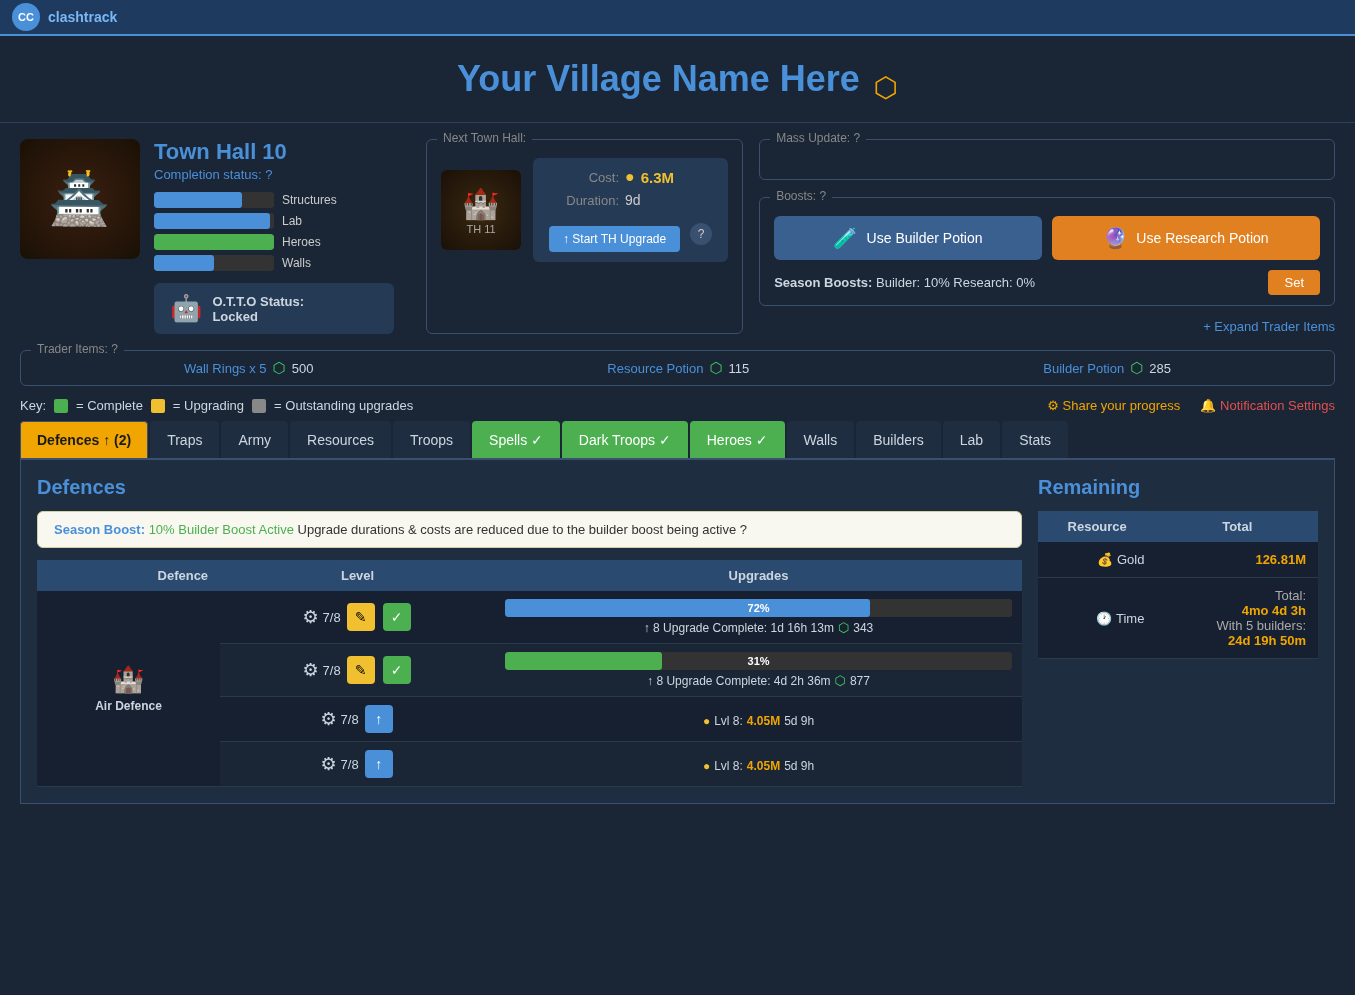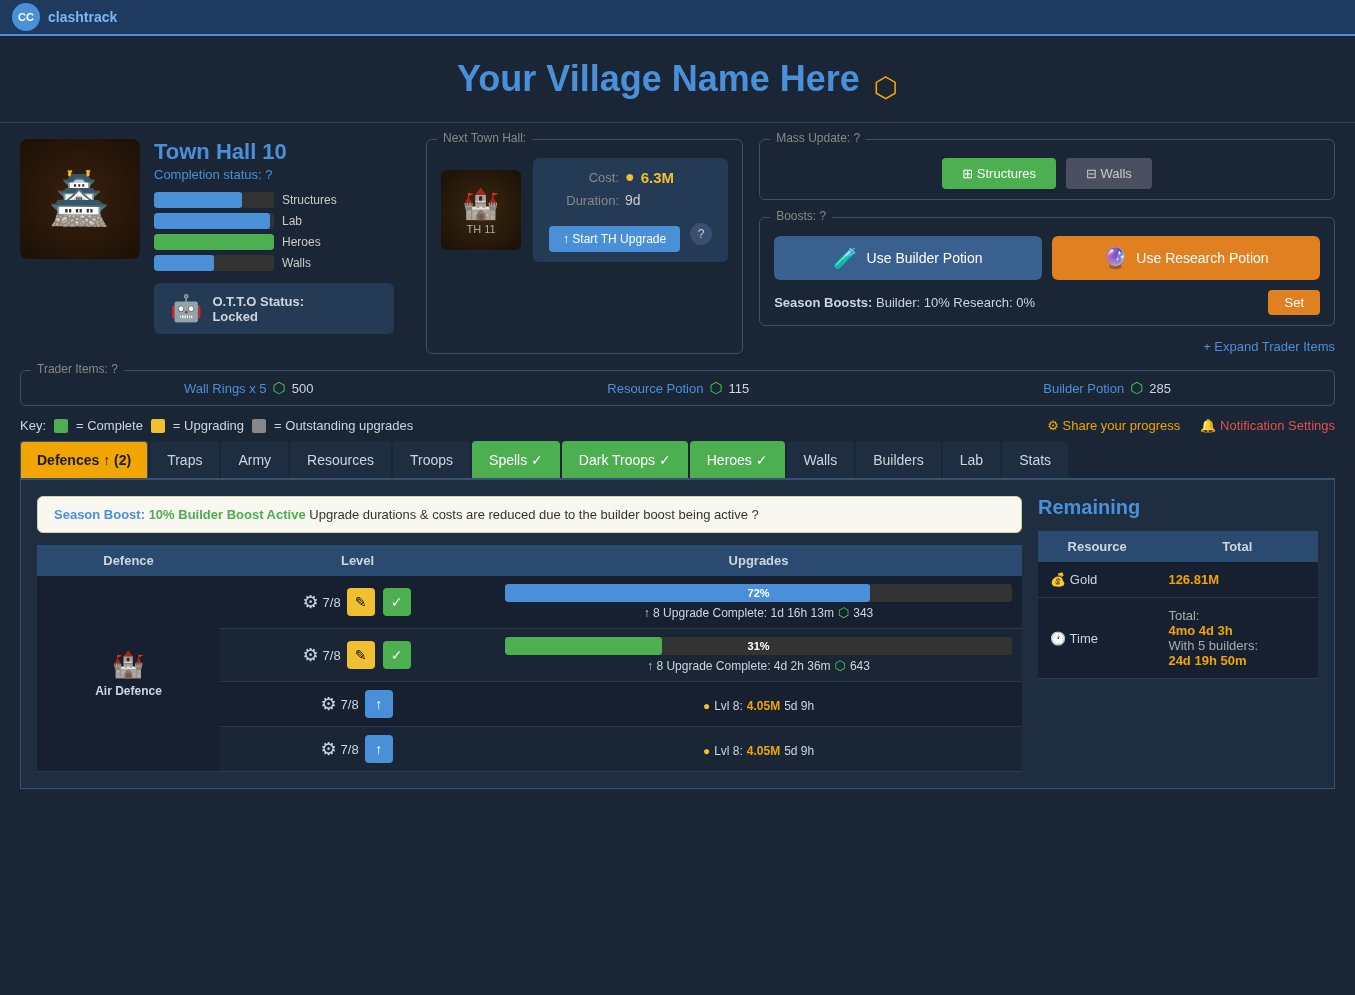--- a/index.html
+++ b/index.html
@@ -390,35 +390,35 @@
     .season-info-box {
       background: #f8f8f0;
       border: 1px solid #d0d0a0;
       border-radius: 6px;
       padding: 10px 16px;
       color: #333;
       margin-bottom: 12px;
       font-size: 13px;
     }
     .season-info-title { color: #4a90d9; font-weight: bold; }
-    .season-info-active { color: #4caf50; font-weight: bold; }
+    .season-info-active { color: #4caf50; font-weight: normal; }
 
     
     .defence-table {
       width: 100%;
       border-collapse: collapse;
     }
     .defence-table th {
       background: #2a4a70;
       color: #cdd6e0;
       padding: 8px 12px;
       text-align: center;
       font-size: 13px;
     }
-    .defence-table th:first-child { text-align: center; }
+    .defence-table th:first-child { text-align: right; }
     .defence-table td {
       padding: 8px 10px;
       text-align: center;
       border-bottom: 1px solid #2a3a4a;
       vertical-align: middle;
     }
     .defence-table tr { background: #162030; }
     .defence-table tr:nth-child(even) { background: #1a2535; }
 
     .level-display {
@@ -511,20 +511,21 @@
       color: #cdd6e0;
       padding: 8px 12px;
       text-align: center;
       font-size: 13px;
     }
     .remaining-table td {
       padding: 10px 12px;
       border-bottom: 1px solid #2a3a4a;
       background: #162030;
       font-size: 13px;
+      text-align: right;
     }
     .remaining-value { color: #f0a500; font-weight: bold; }
     .remaining-sub { color: #aaa; font-size: 13px; }
 
     .key-share-row {
       display: flex;
       align-items: center;
     }
   </style>
 </head>
@@ -614,30 +615,20 @@
             <button class="start-upgrade-btn">↑ Start TH Upgrade</button>
             <button class="help-btn">?</button>
           </div>
         </div>
       </div>
     </div>
 
     <div class="right-col">
       <div class="mass-update-box">
         <span class="box-label">Mass Update: ?</span>
-        <div class="mass-update-btns">
-          <button class="btn-green">
-            <span>⊞</span>
-            <span>Structures</span>
-          </button>
-          <button class="btn-gray">
-            <span>⊟</span>
-            <span>Walls</span>
-          </button>
-        </div>
       </div>
 
       <div class="boosts-box">
         <span class="box-label">Boosts: ?</span>
         <div class="boost-btns">
           <button class="btn-blue-boost">
             <span class="boost-icon">🧪</span>
             <span>Use Builder Potion</span>
           </button>
           <button class="btn-orange-boost">
@@ -704,20 +695,21 @@
     <div class="tab complete">Heroes ✓</div>
     <div class="tab">Walls</div>
     <div class="tab">Builders</div>
     <div class="tab">Lab</div>
     <div class="tab">Stats</div>
   </div>
 
   <div class="content-area">
 
     <div class="defences-section">
+      <div class="defences-title">Defences</div>
 
       <div class="season-info-box">
         <span class="season-info-title">Season Boost:</span>
         <span class="season-info-active"> </span><span class="season-info-active">10% Builder Boost Active</span>
         <span> <span>Upgrade durations &amp; costs are reduced due to the builder boost being active ?</span></span>
       </div>
 
       <table class="defence-table">
         <thead>
           <tr>
@@ -766,21 +758,21 @@
               </div>
             </td>
             <td>
               <div class="upgrade-bar-bg">
                 <div class="upgrade-bar-fill green-bar" style="width:31%;"></div>
                 <span class="upgrade-pct">31%</span>
               </div>
               <div class="upgrade-sub">
                 ↑ 8 Upgrade Complete: 4d 2h 36m
                 <span class="cost-gem">⬡</span>
-                <span>643</span>
+                <span>877</span>
               </div>
             </td>
           </tr>
 
           <tr>
             <td>
               <div style="display:flex;align-items:center;justify-content:center;gap:4px;">
                 <span class="defence-icon" style="font-size:18px;">⚙</span>
                 <span class="level-display">7/8</span>
                 <button class="action-btn-blue">↑</button>

